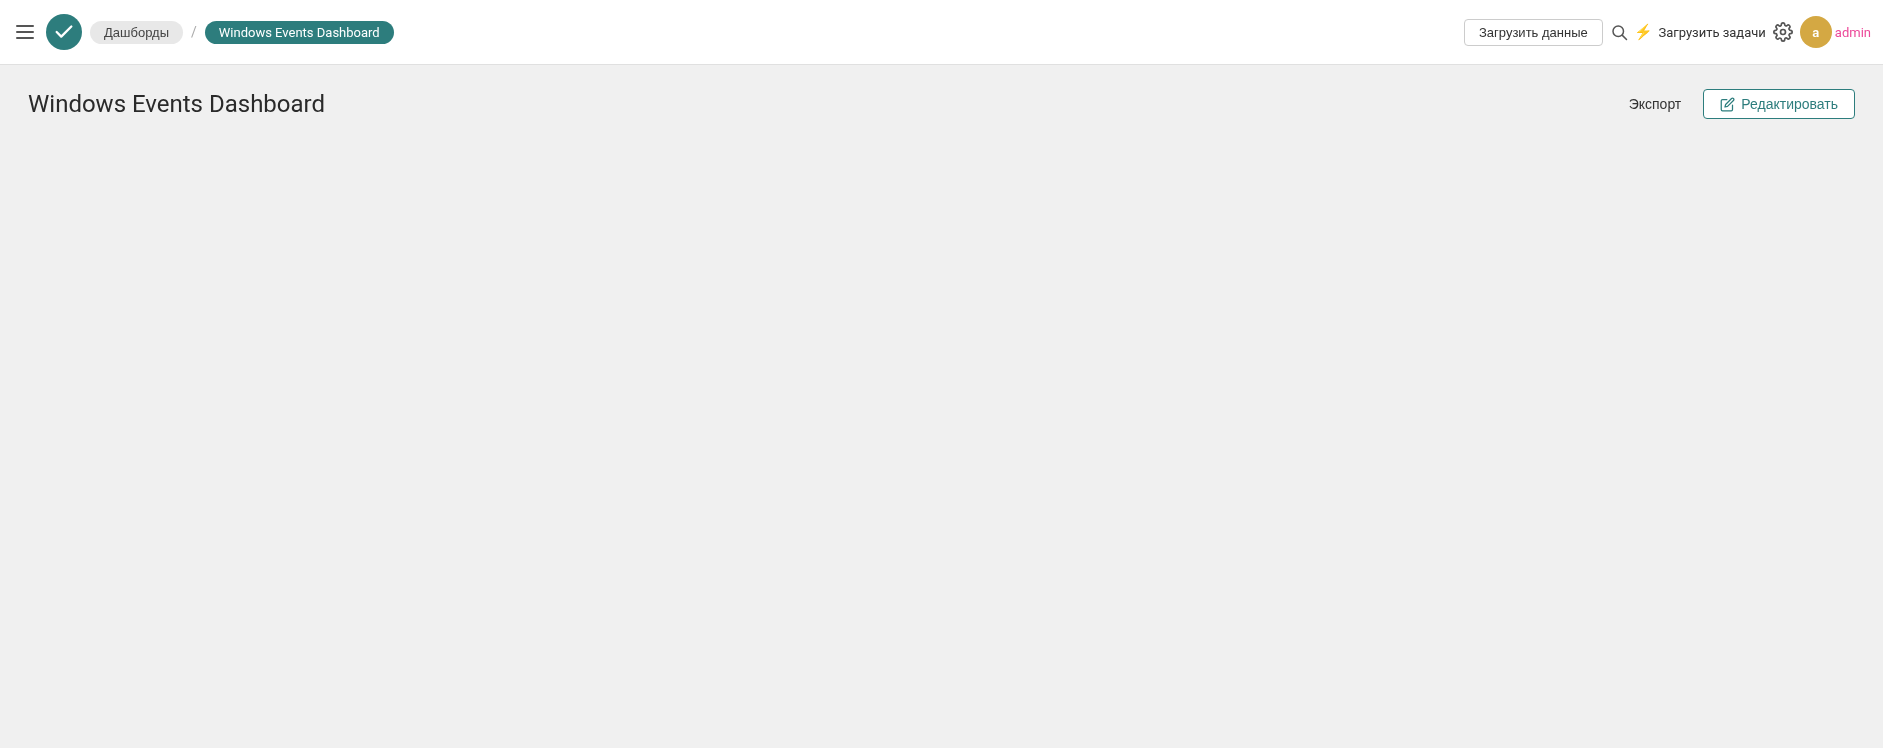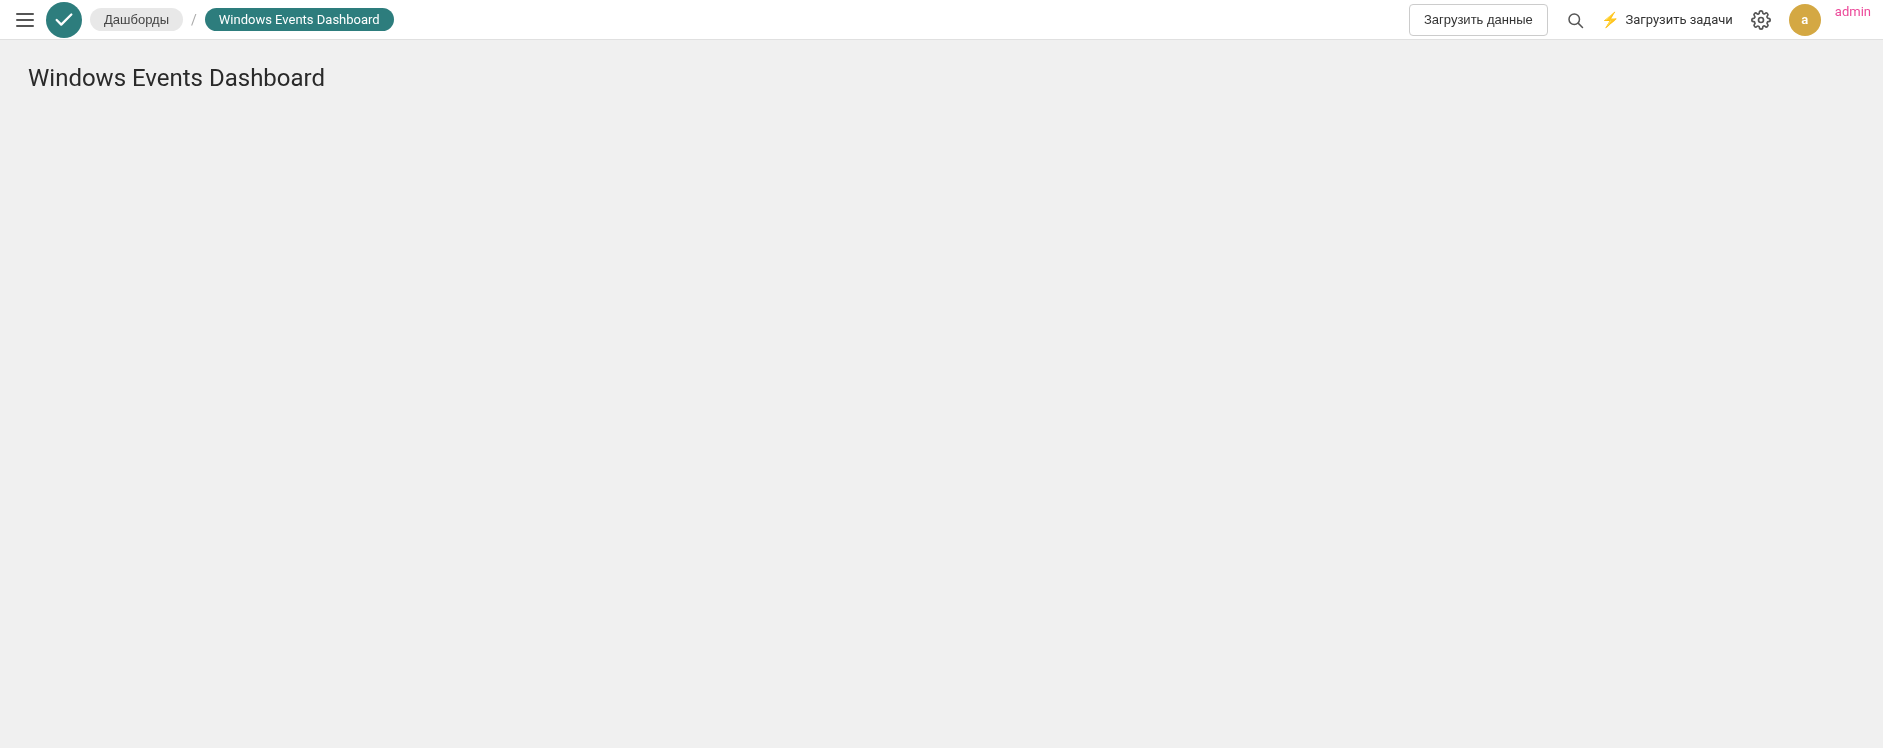--- a/index.html
+++ b/index.html
@@ -14,21 +14,21 @@
       width: 1883px;
       min-height: 748px;
       overflow-x: hidden;
     }
 
     
     .header {
       display: flex;
       align-items: center;
       background-color: #ffffff;
-      height: 40px;
+      height: 65px;
       padding: 0 12px;
       border-bottom: 1px solid #e0e0e0;
       gap: 10px;
     }
 
     .header-left {
       display: flex;
       align-items: center;
       gap: 8px;
       flex: 1;
@@ -93,21 +93,22 @@
       background-color: #2d7d7d;
       border-radius: 12px;
       padding: 4px 14px;
       font-size: 13px;
       color: #ffffff;
       white-space: nowrap;
     }
 
     .header-right {
       display: flex;
-      gap: 14px;
+      align-items: center;
+      gap: 3px;
     }
 
     .load-data-btn {
       border: 1px solid #ccc;
       background: #ffffff;
       border-radius: 4px;
       padding: 5px 14px;
       font-size: 13px;
       color: #333;
       cursor: pointer;
@@ -278,17 +279,28 @@
     <span class="username-text">admin</span>
 
   </div>
 </header>
 
 <main class="main-content">
 
   <div class="page-header-row">
     <h1 class="page-title">Windows Events Dashboard</h1>
 
+    <div class="page-actions">
+      <button class="export-btn">Экспорт</button>
+
+      <button class="edit-btn">
+        <svg width="15" height="15" viewBox="0 0 24 24" fill="none" stroke="#2d7d7d" stroke-width="2" stroke-linecap="round" stroke-linejoin="round">
+          <path d="M11 4H4a2 2 0 0 0-2 2v14a2 2 0 0 0 2 2h14a2 2 0 0 0 2-2v-7"></path>
+          <path d="M18.5 2.5a2.121 2.121 0 0 1 3 3L12 15l-4 1 1-4 9.5-9.5z"></path>
+        </svg>
+        <span>Редактировать</span>
+      </button>
+    </div>
   </div>
 
   <div class="content-area"></div>
 
 </main>
 
 </body></html>

